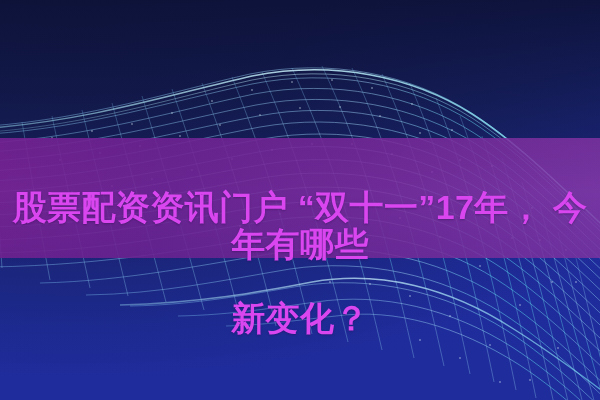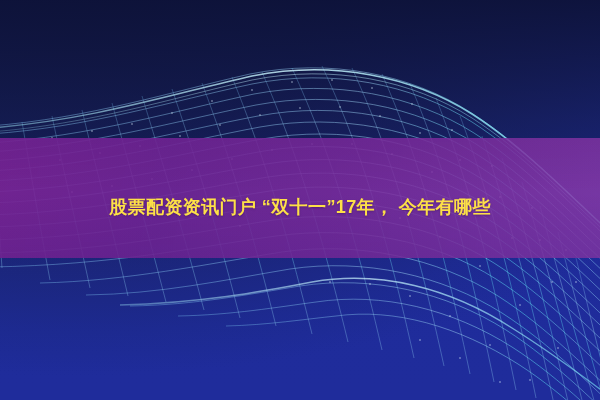--- a/index.html
+++ b/index.html
@@ -68,22 +68,22 @@
       rgba(60,18,110,0.16) 100%);
   }
 
   
   .headline {
     position: absolute;
     left: 0;
     top: 152px;
     width: 600px;
     text-align: center;
-    color: #fde047;
-    font-size: 18px;
+    color: #d946ef;
+    font-size: 34px;
     font-weight: bold;
     line-height: 37px;
     letter-spacing: 0.4px;
     text-shadow: 0 1px 2px rgba(40,10,70,0.35);
     white-space: pre-line;
   }
   .headline .ln {
     display: block;
   }
   .headline .ln1 { padding: 0 6px; }
@@ -229,15 +229,16 @@
         <circle cx="500" cy="382" r="0.7"></circle>
       </g>
     </svg>
   </div>
 
   <div class="purple-band"></div>
   <div class="purple-band-shade"></div>
 
   <div class="headline">
     <span class="ln ln1">股票配资资讯门户 “双十一”17年， 今年有哪些</span>
+    <span class="ln ln2">新变化？</span>
   </div>
 
 </div>
 
 </body></html>

